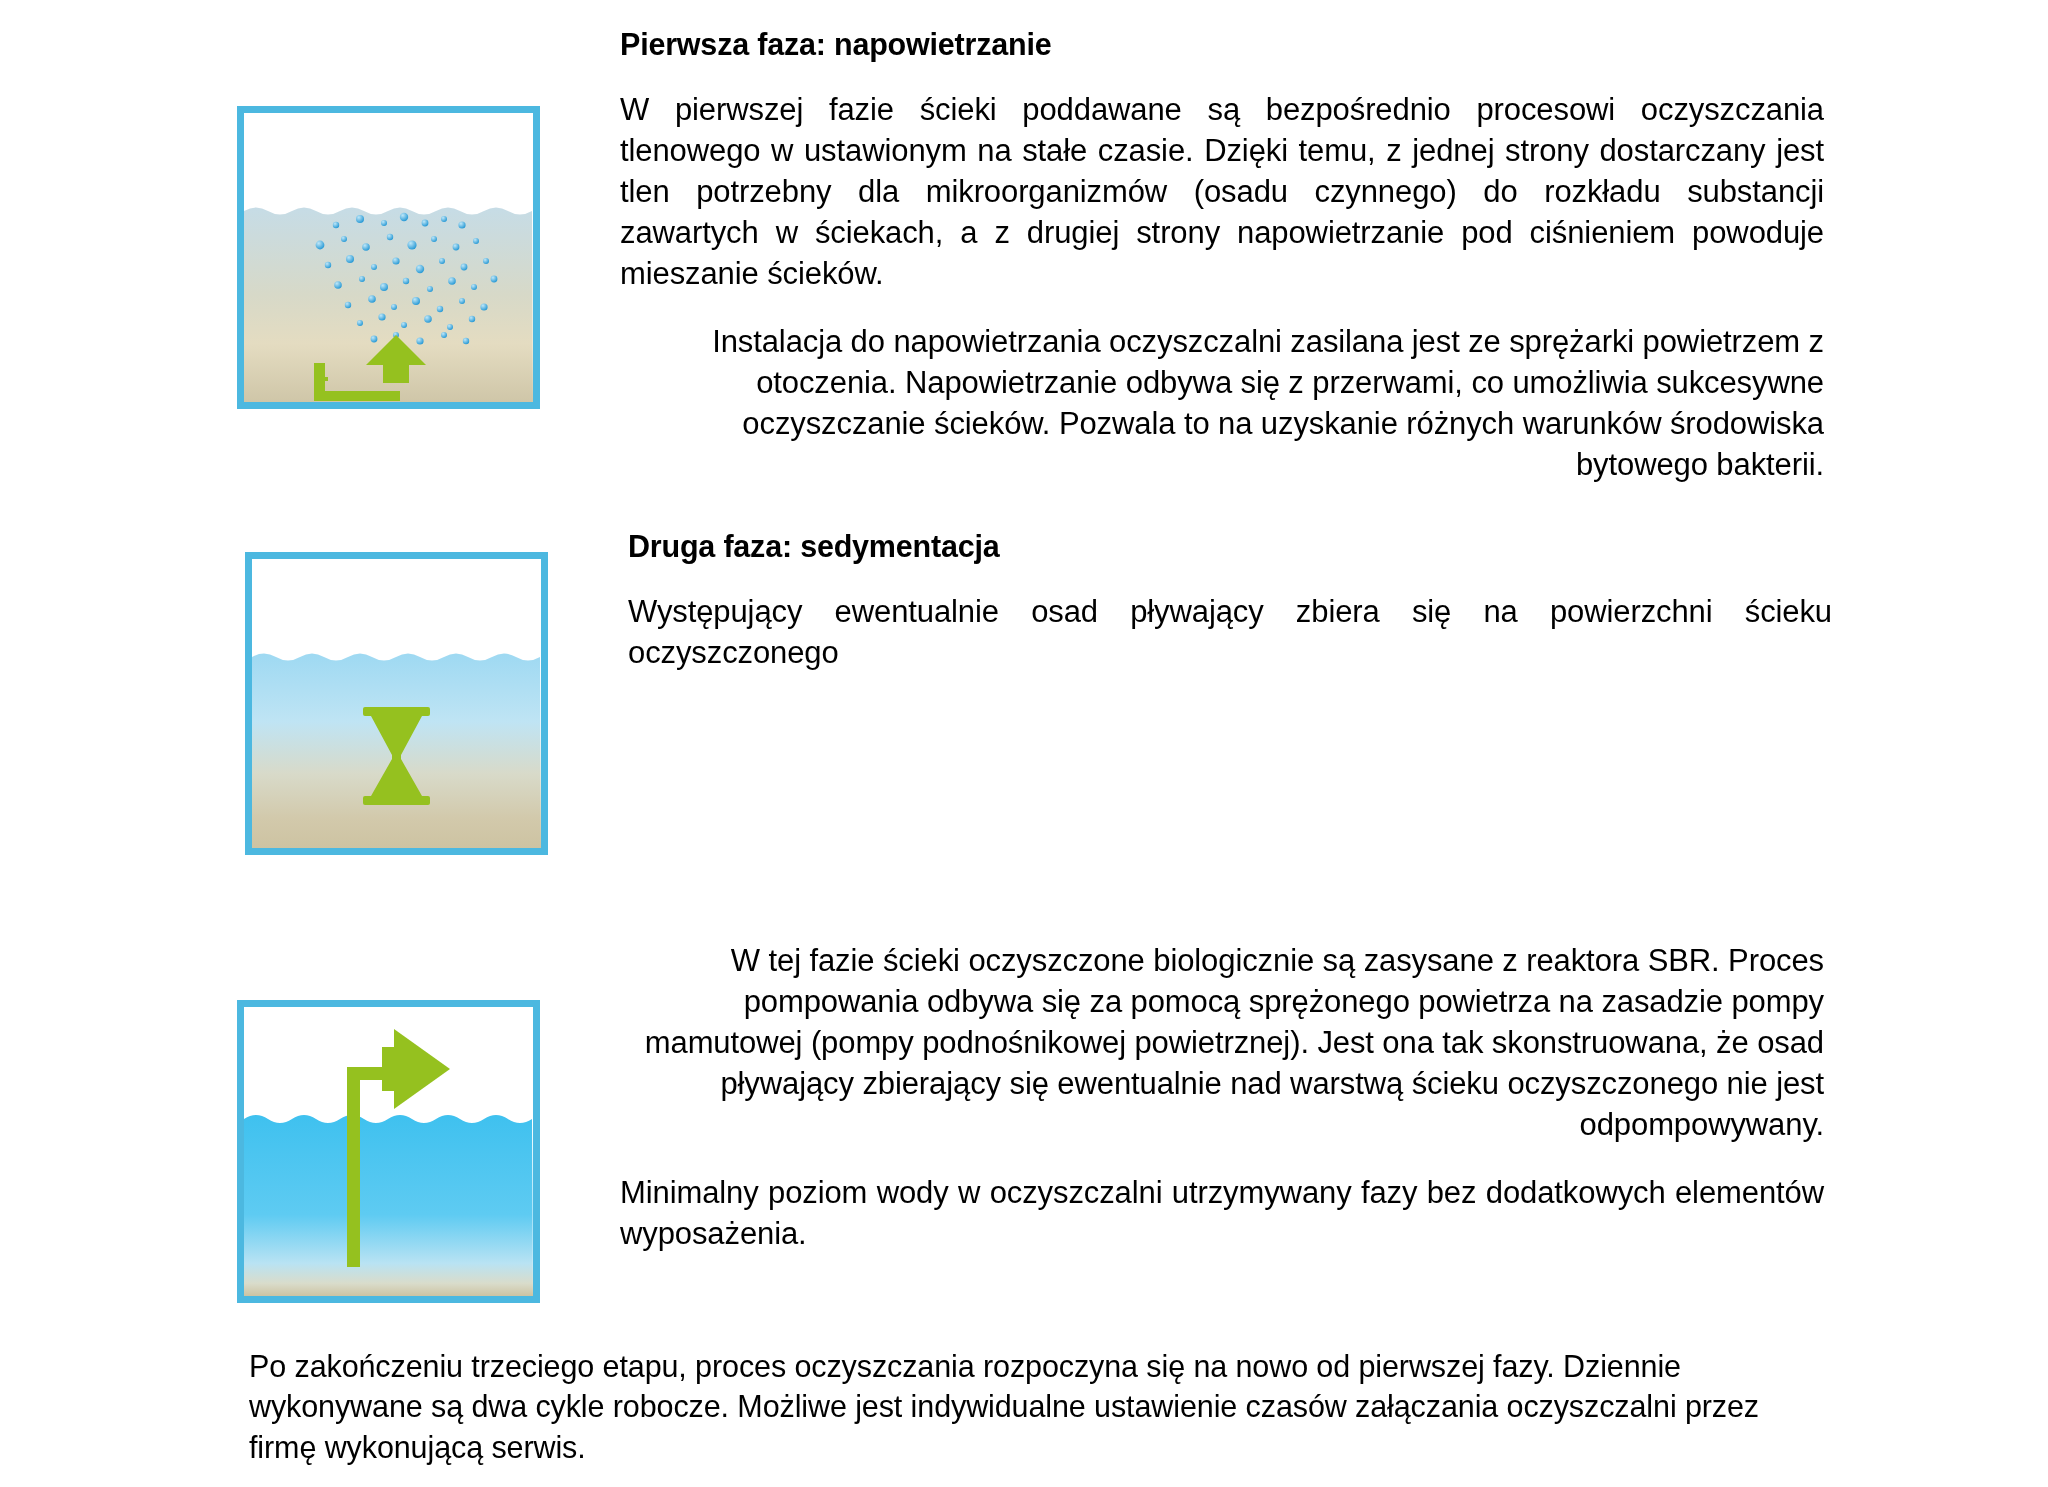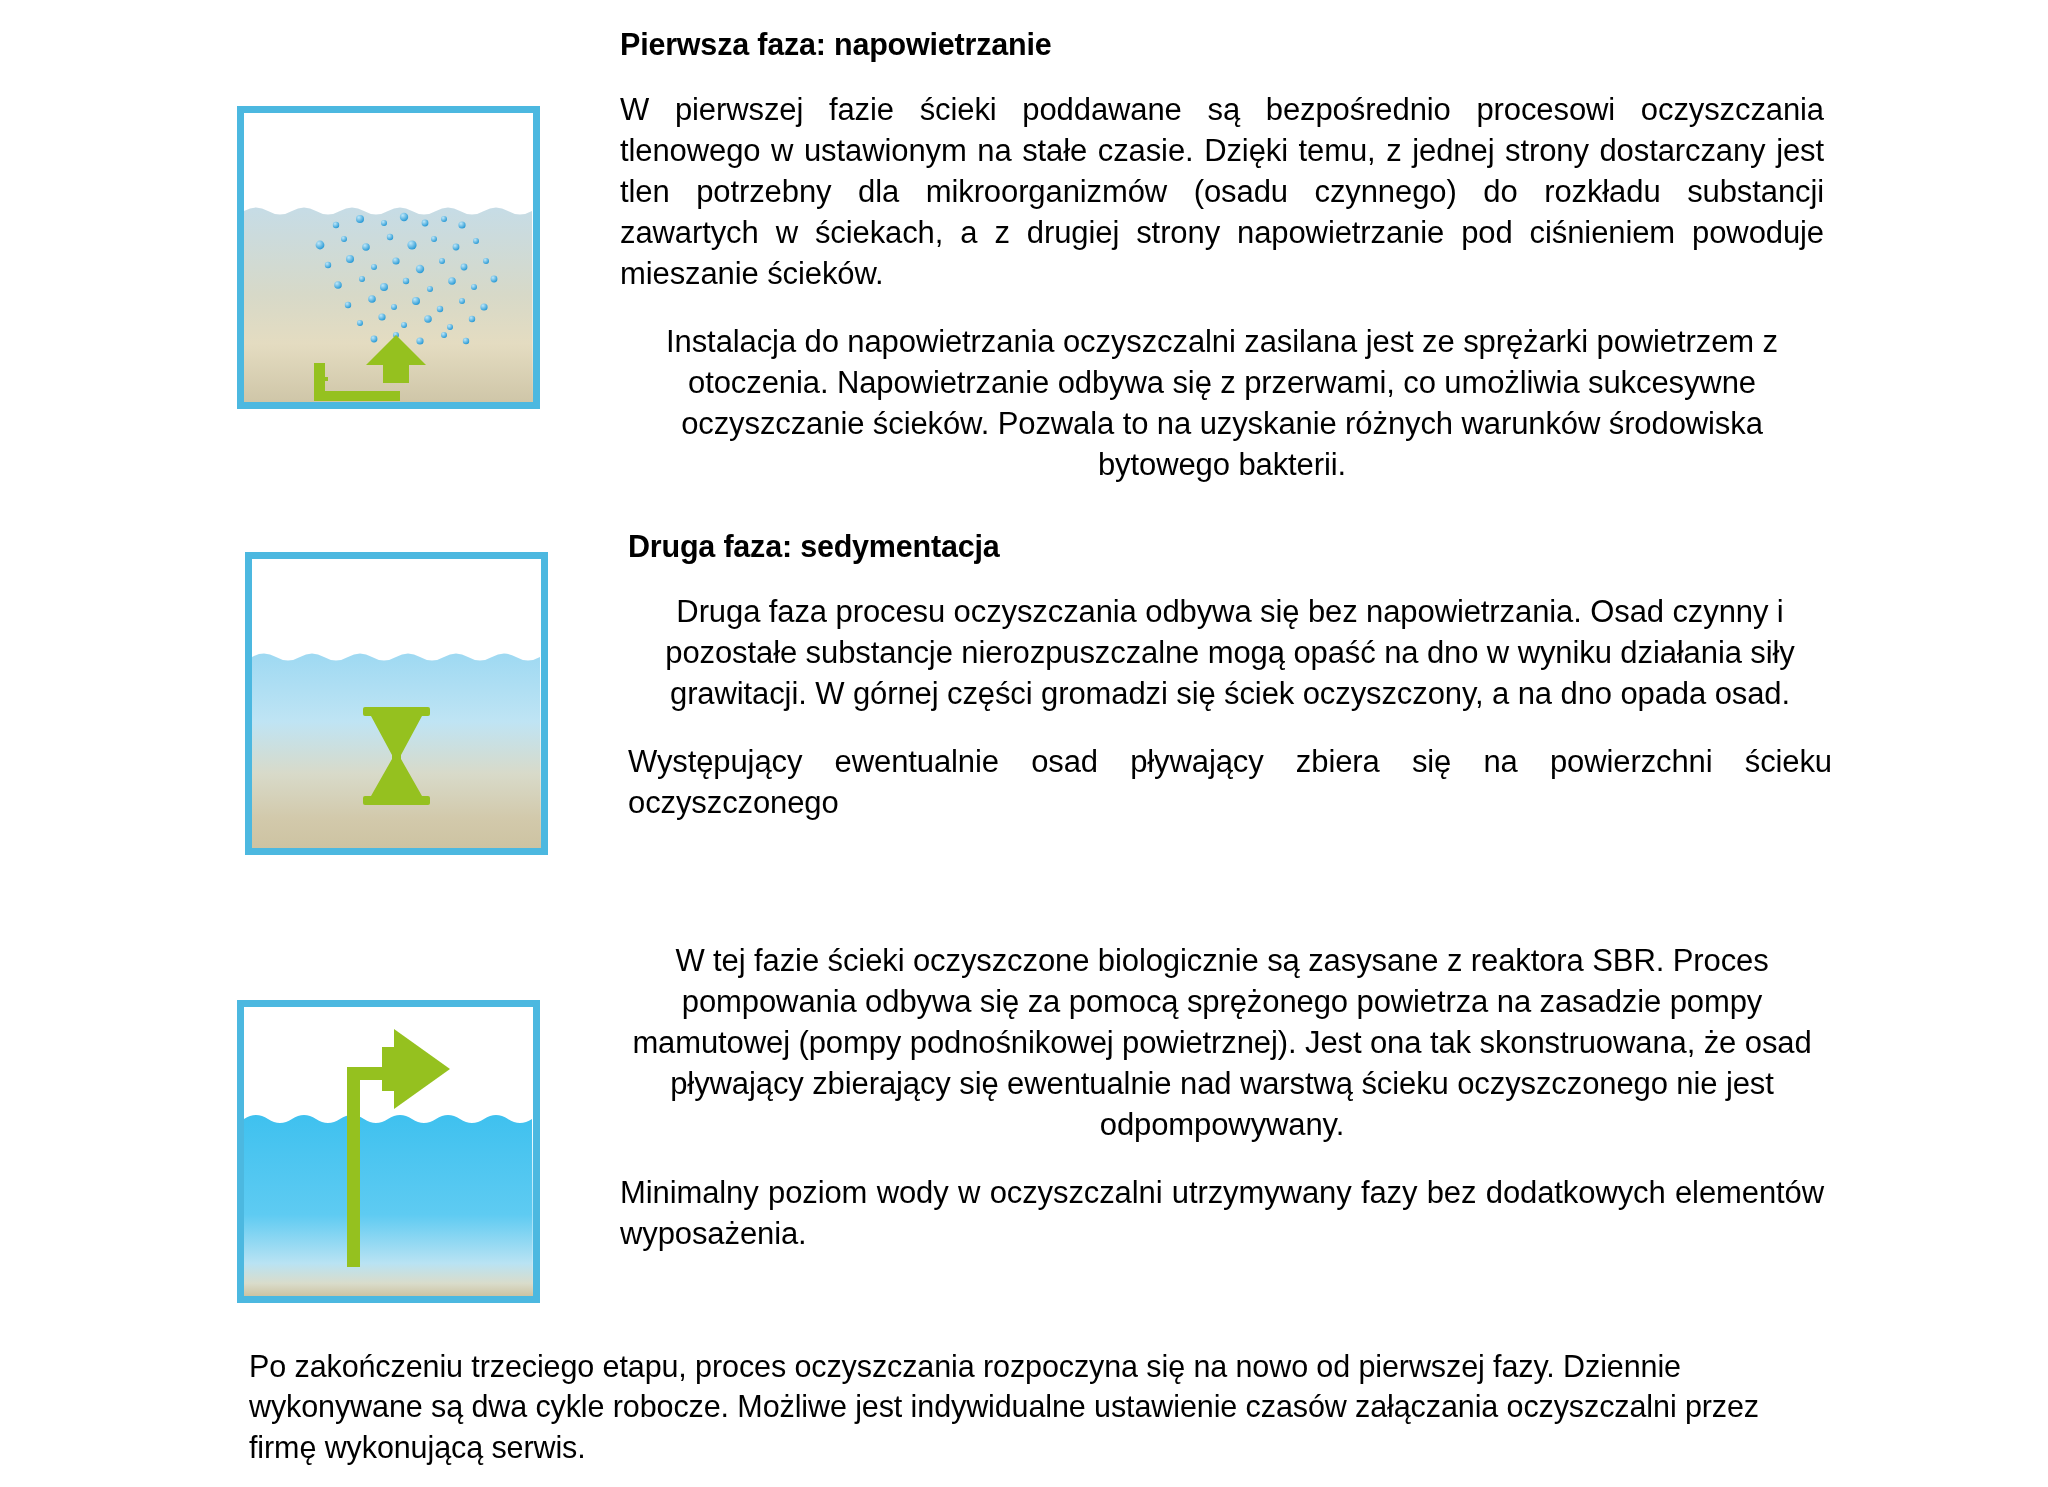--- a/index.html
+++ b/index.html
@@ -60,21 +60,21 @@
   p.body {
     font-size: 31px;
     line-height: 1.325;
     margin: 0 0 27px 0;
     color: #000000;
     text-align: justify;
     text-justify: inter-word;
     letter-spacing: -0.1px;
   }
   p.body.last { margin-bottom: 0; }
-  p.body.ragged { text-align: center; }
+  p.body.ragged { text-align: right; }
 
   
   .footer {
     position: absolute;
     left: 233px;
     top: 1330px;
     width: 1600px;
   }
   .footer p {
     font-size: 30.5px;
@@ -194,21 +194,20 @@
         <g fill="#95c11f">
           <rect x="111" y="148" width="67" height="9" rx="2"></rect>
           <rect x="111" y="237" width="67" height="9" rx="2"></rect>
           <path d="M119 157 L170 157 L149 196 L149 200 L170 237 L119 237 L140 200 L140 196 Z"></path>
         </g>
       </svg>
     </div>
 
     <div class="text-col" style="top:0;">
       <h2 class="phase-title">Druga faza: sedymentacja</h2>
-      <p class="body ragged">Druga faza procesu oczyszczania odbywa się bez napowietrzania. Osad czynny i pozostałe substancje nierozpuszczalne mogą opaść na dno w wyniku działania siły grawitacji. W górnej części gromadzi się ściek oczyszczony, a na dno opada osad.</p>
       <p class="body last">Występujący ewentualnie osad pływający zbiera się na powierzchni ścieku oczyszczonego</p>
     </div>
   </div>
 
   <div class="section" style="left:0;top:940px;width:2048px;height:370px;">
 
     <div class="icon-box" style="left:237px;top:60px;">
       <svg width="289" height="289" viewBox="0 0 289 289">
         <defs>
           <linearGradient id="g3" x1="0" y1="0" x2="0" y2="1">

